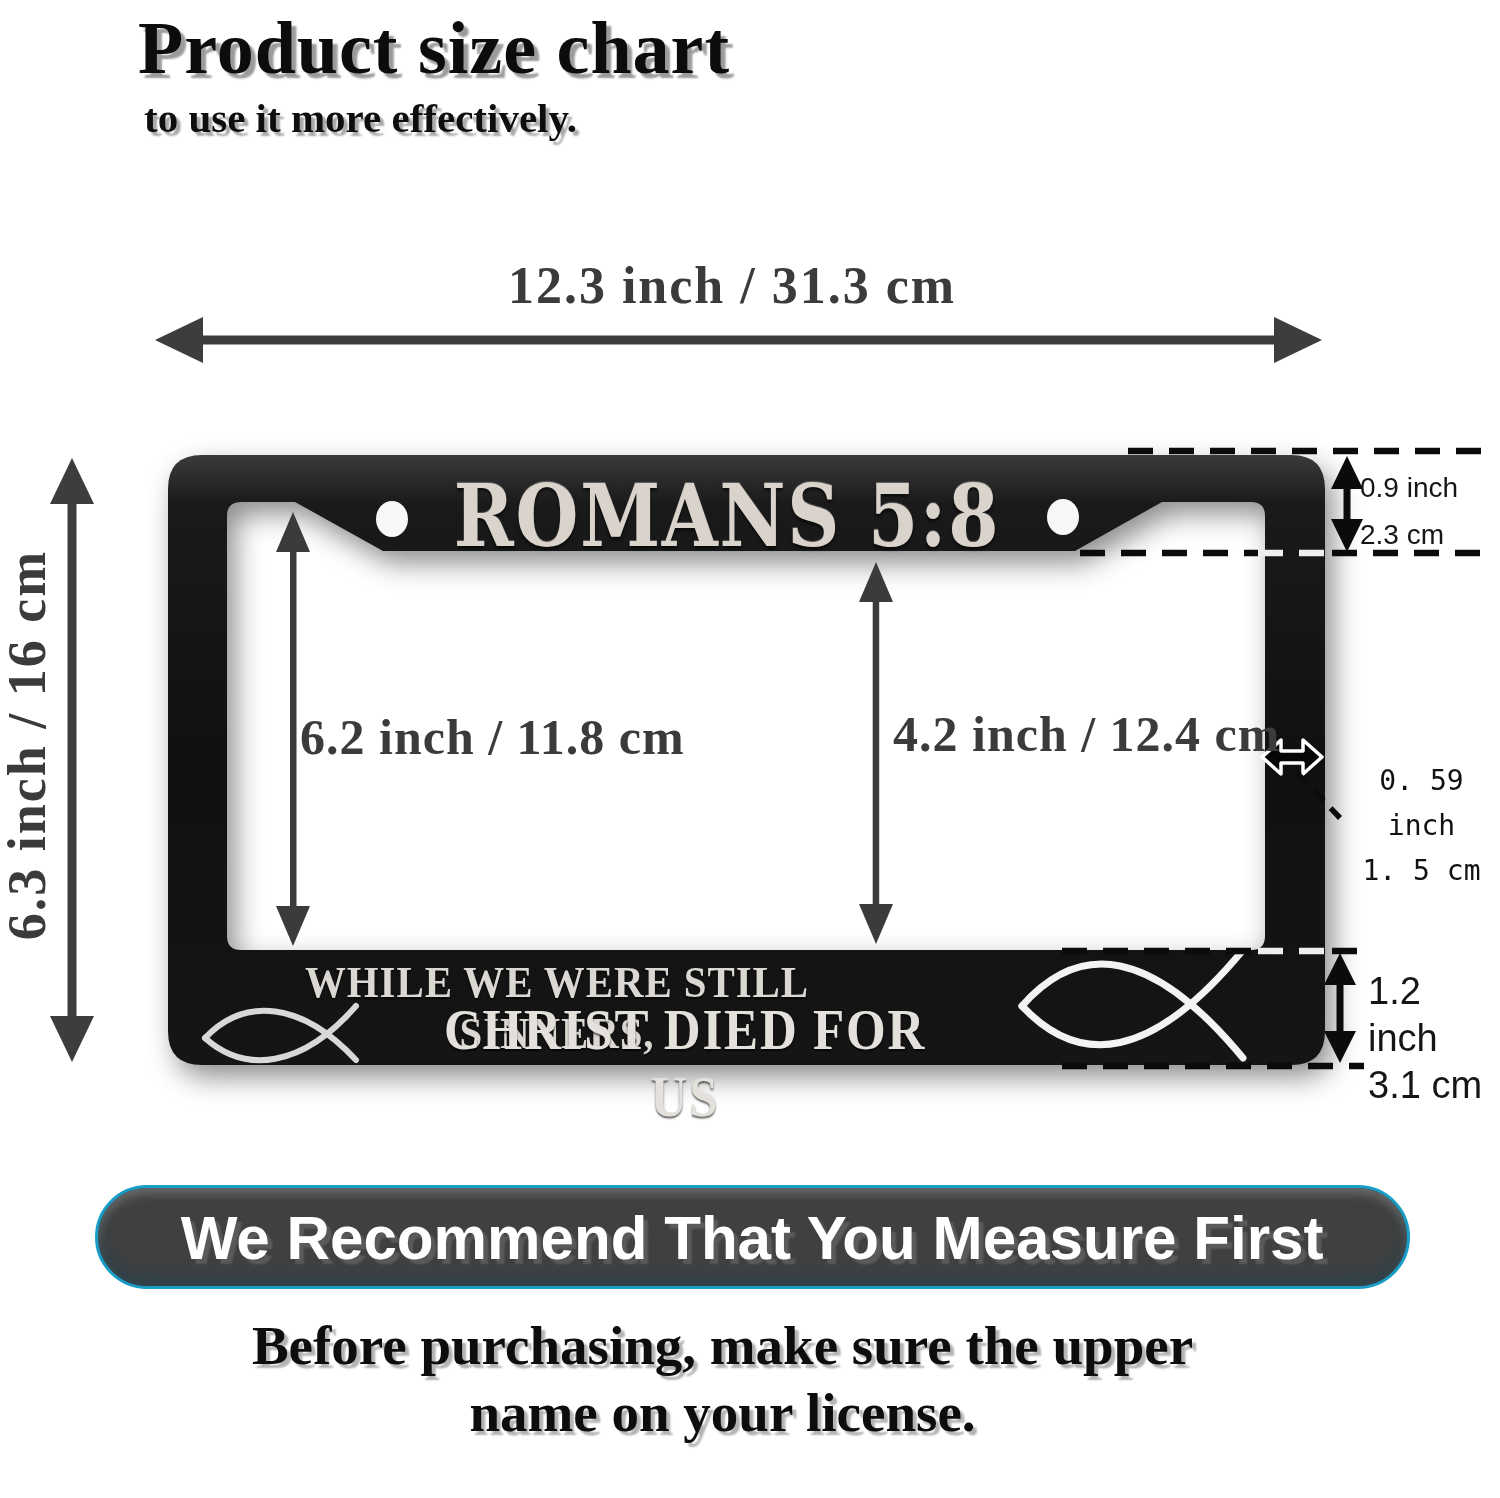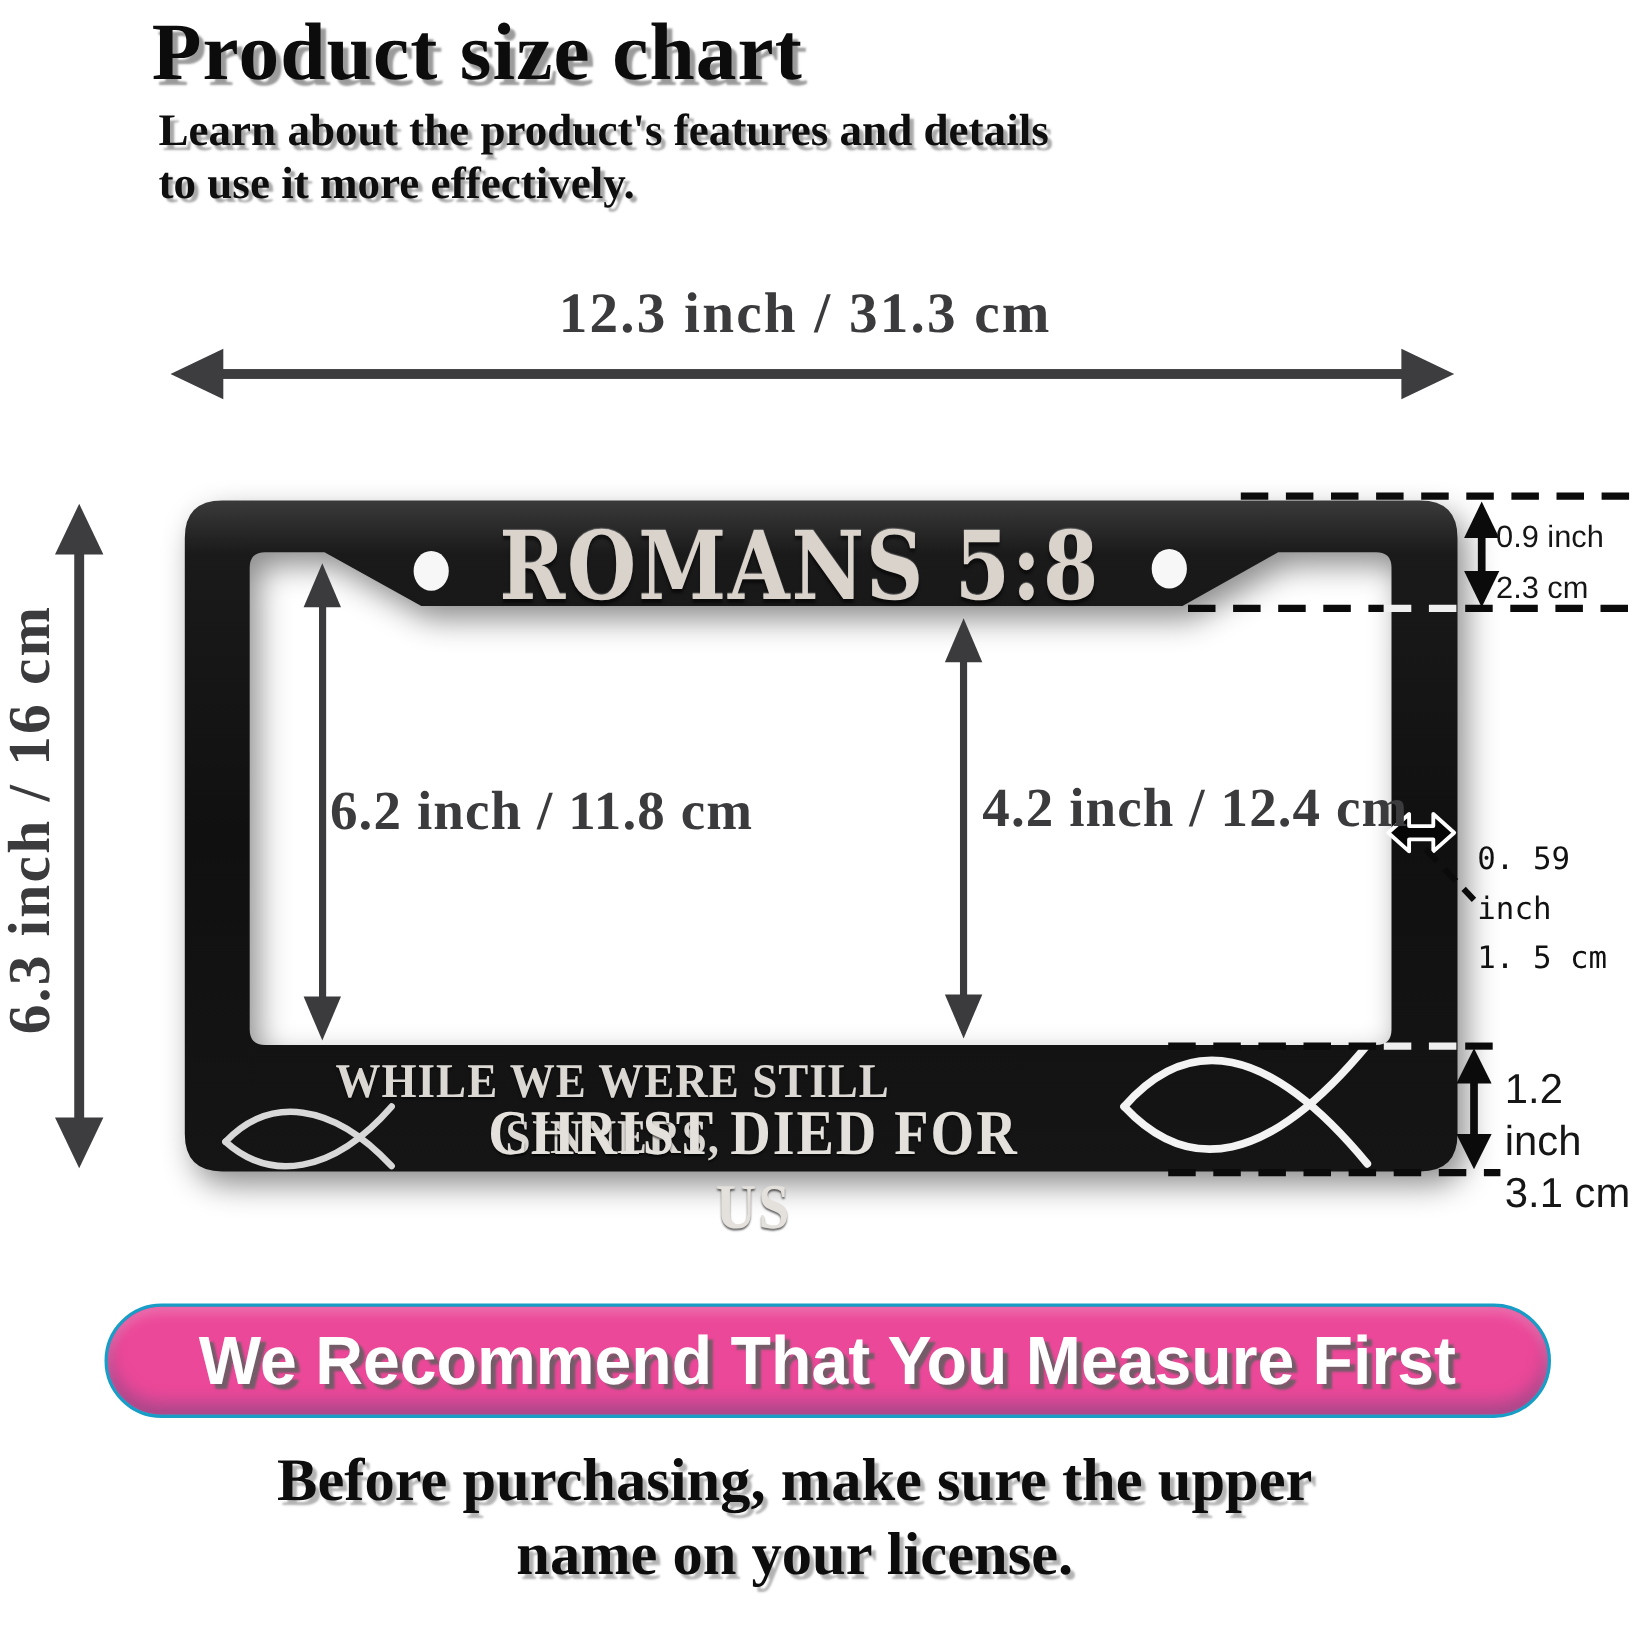--- a/index.html
+++ b/index.html
@@ -19,36 +19,36 @@
   .dim-height{left:32px;top:745px;width:600px;margin-left:-300px;margin-top:-36px;height:72px;
               text-align:center;font-size:54px;letter-spacing:2px;transform:rotate(-90deg);}
   .dim-inner-left{left:300px;top:708px;font-size:50px;letter-spacing:1px;}
   .dim-inner-right{left:893px;top:705px;font-size:50px;letter-spacing:1px;}
 
   
   .sans{font-family:"Liberation Sans",sans-serif;color:#161616;font-weight:400;}
   .lbl-topbar{left:1360px;top:464px;font-size:28px;line-height:47px;}
   .lbl-bottombar{left:1368px;top:968px;font-size:38px;line-height:47px;}
   .mono{font-family:"DejaVu Sans Mono",monospace;color:#111;}
-  .lbl-siderail{left:1343px;top:758px;font-size:28px;line-height:45px;}
+  .lbl-siderail{left:1343px;top:758px;font-size:28px;line-height:45px;text-align:center;}
 
   
   .frame-top-text{left:377px;top:465px;width:700px;text-align:center;font-size:86px;font-weight:700;
       font-family:"DejaVu Serif",serif;color:#d9d3cb;letter-spacing:2px;
       transform:scaleX(0.84);transform-origin:center;
       text-shadow:0 3px 3px rgba(0,0,0,.55),0 -1px 1px rgba(255,255,255,.28);}
   .frame-b1{left:207px;top:957px;width:700px;text-align:center;font-size:44px;font-weight:600;
       color:#dbd7d2;letter-spacing:1px;transform:scaleX(0.93);transform-origin:center;
       text-shadow:0 2px 2px rgba(0,0,0,.6);}
   .frame-b2{left:385px;top:996px;width:600px;text-align:center;font-size:58px;font-weight:700;
       color:#e4e0db;letter-spacing:2px;transform:scaleX(0.88);transform-origin:center;
       text-shadow:0 2px 2px rgba(0,0,0,.6);}
 
   
-  .banner{left:95px;top:1185px;width:1315px;height:104px;background:#ec4899;
+  .banner{left:95px;top:1185px;width:1315px;height:104px;background:#404040;
       border:3px solid #189dc6;border-radius:56px;box-sizing:border-box;
       box-shadow:inset 0 -10px 16px rgba(0,70,100,.30), inset 0 6px 10px rgba(255,255,255,.22);
       display:flex;align-items:center;justify-content:center;}
   .banner span{font-family:"Liberation Sans",sans-serif;font-weight:700;font-size:62px;color:#fff;
       letter-spacing:0px;transform:scaleX(0.97);white-space:nowrap;
       text-shadow:5px 5px 2px rgba(95,95,95,.85);}
 
   
   .footer{left:0;top:1312px;width:1445px;text-align:center;font-size:55px;font-weight:700;
       color:#0d0d0d;line-height:67px;text-shadow:4px 4px 2px #b3b3b3;}
@@ -133,21 +133,20 @@
       <polygon points="1340,953 1324,985 1356,985"></polygon>
       <polygon points="1340,1063 1324,1031 1356,1031"></polygon>
     </g>
 
     <path d="M1262,757 L1281,740 L1281,751 L1303,751 L1303,740 L1322,757 L1303,774 L1303,763 L1281,763 L1281,774 Z" fill="#060606" stroke="#ffffff" stroke-width="3.5" stroke-linejoin="round"></path>
     <line x1="1296" y1="772" x2="1340" y2="818" stroke="#0b0b0b" stroke-width="5.5" stroke-dasharray="15 10"></line>
   </svg>
 
   <div class="abs title">Product size chart</div>
   <div class="abs subtitle">
-    <div>Learn about the product's features and details</div>
     <div>to use it more effectively.</div>
   </div>
 
   <div class="abs dim dim-width">12.3 inch / 31.3 cm</div>
   <div class="abs dim dim-height">6.3 inch / 16 cm</div>
   <div class="abs dim dim-inner-left">6.2 inch / 11.8 cm</div>
   <div class="abs dim dim-inner-right">4.2 inch / 12.4 cm</div>
 
   <div class="abs sans lbl-topbar">
     <div>0.9 inch</div>

